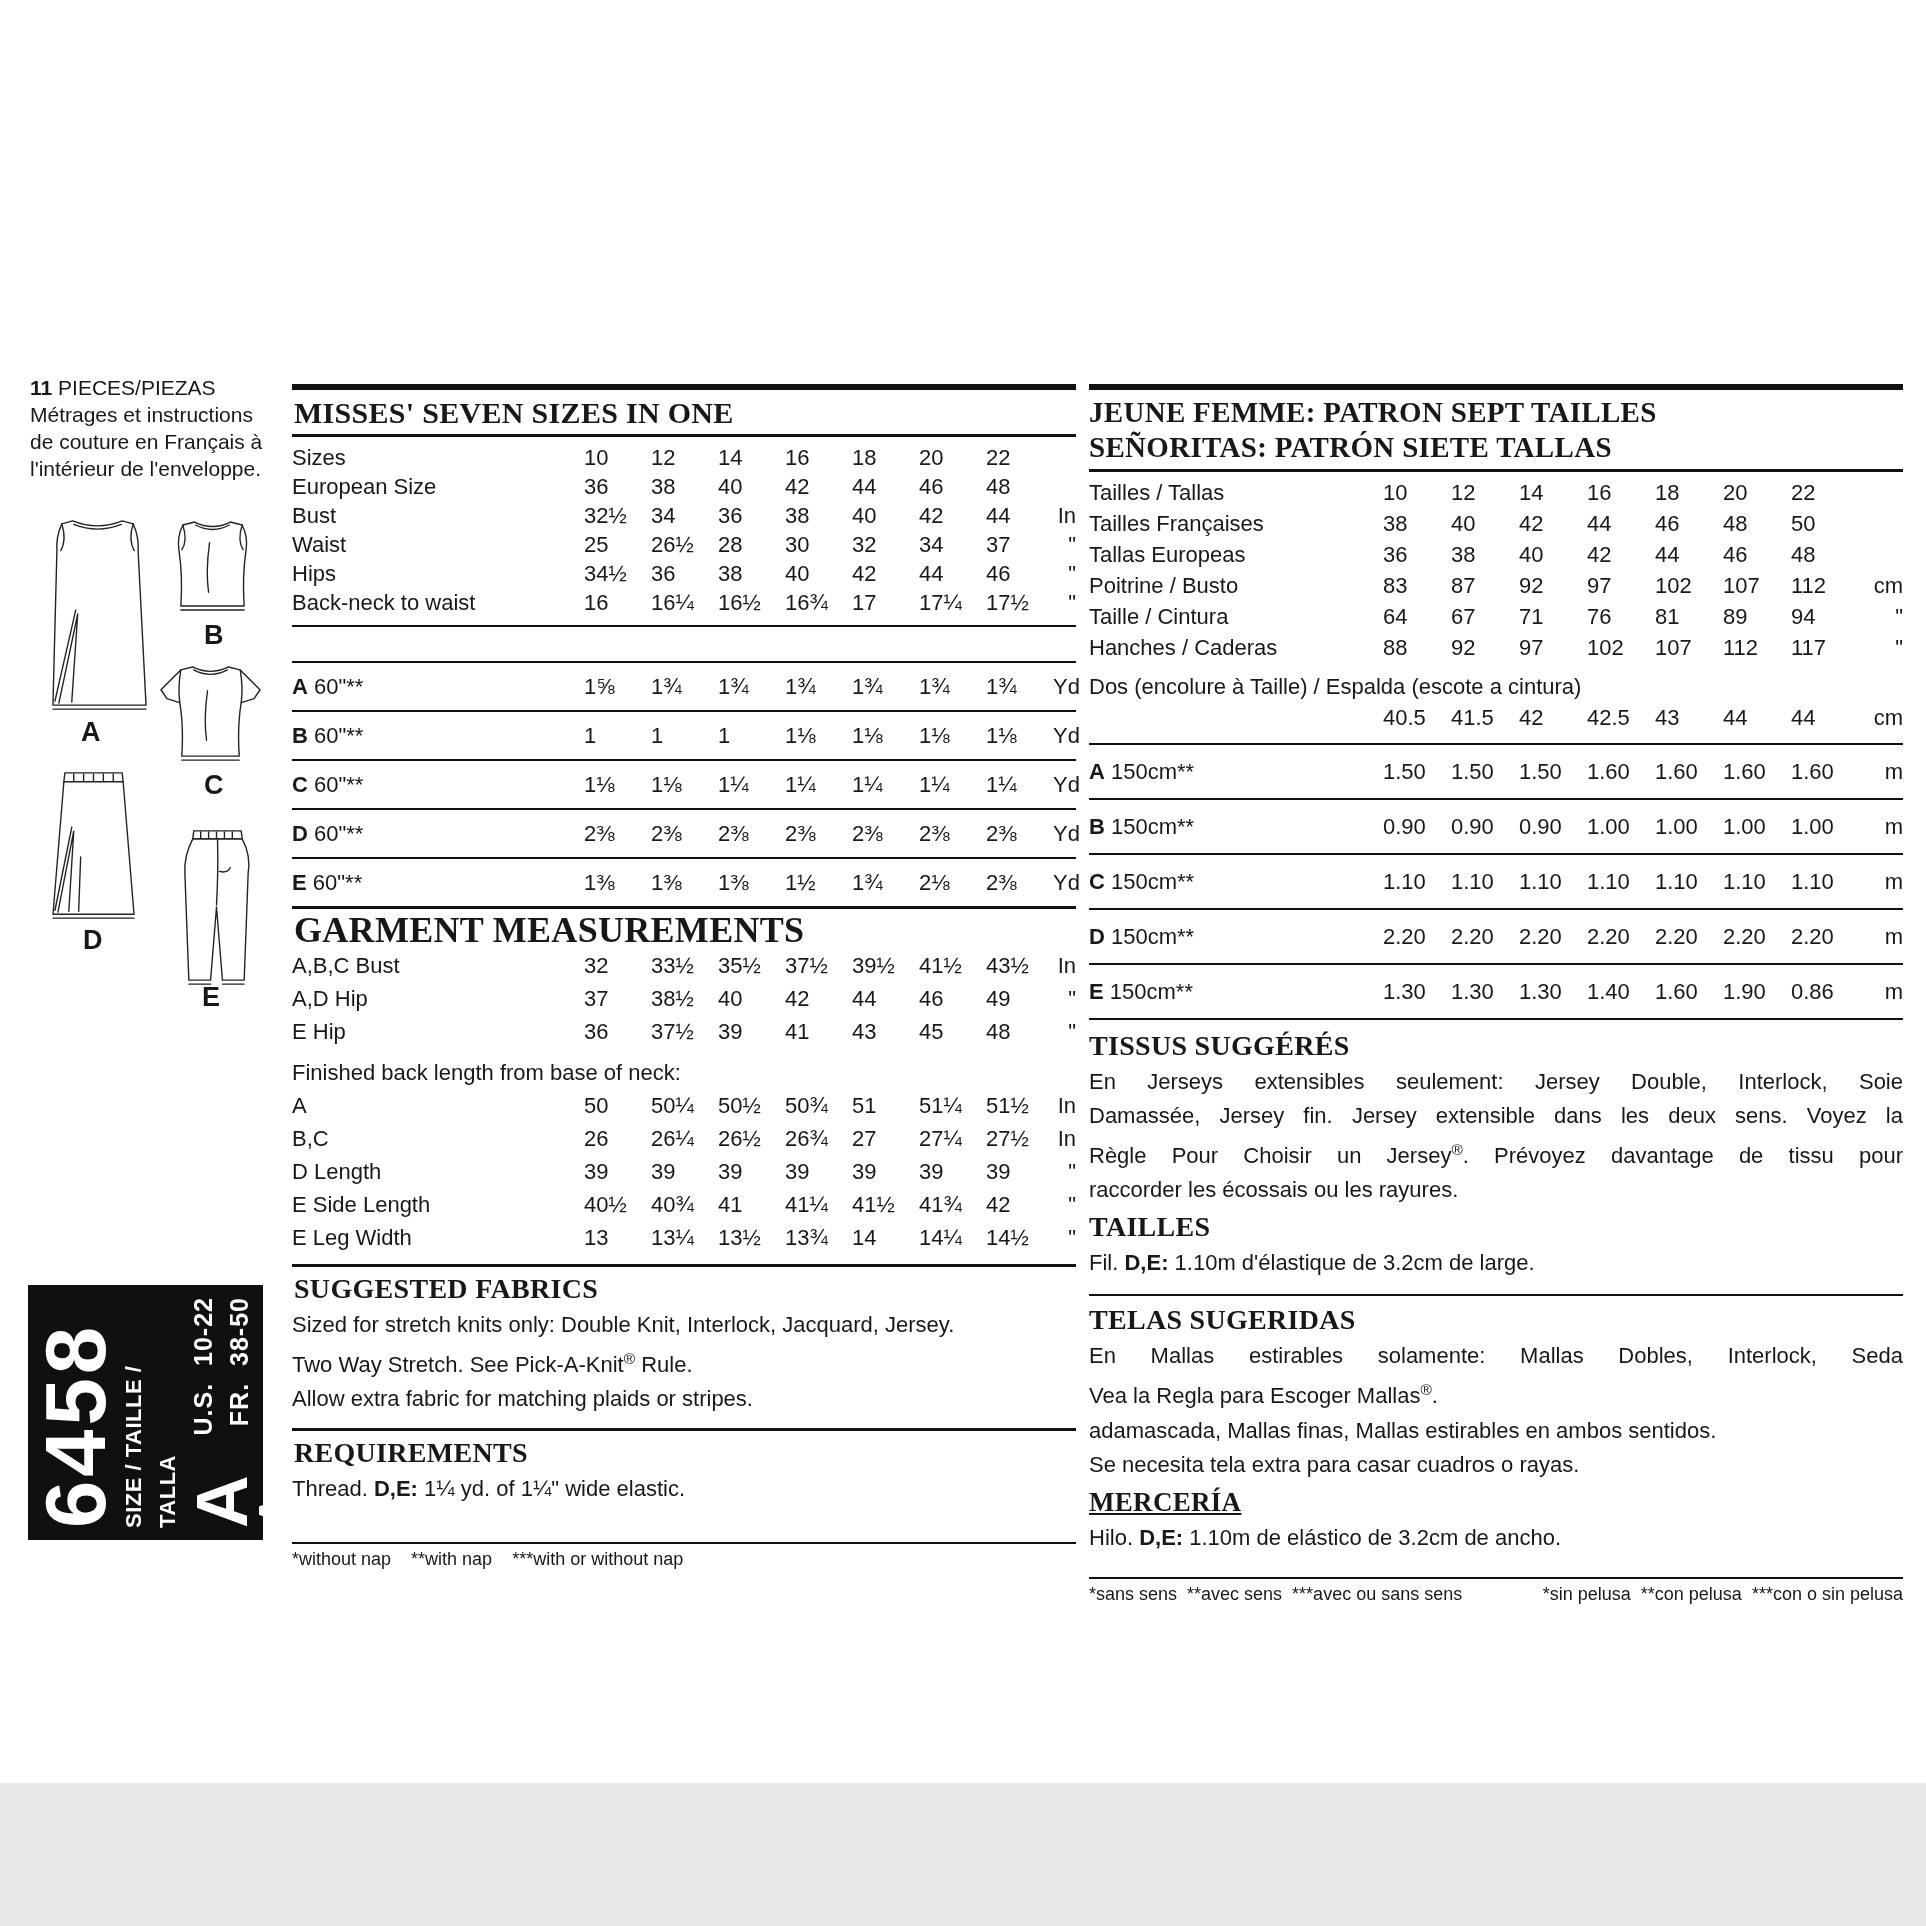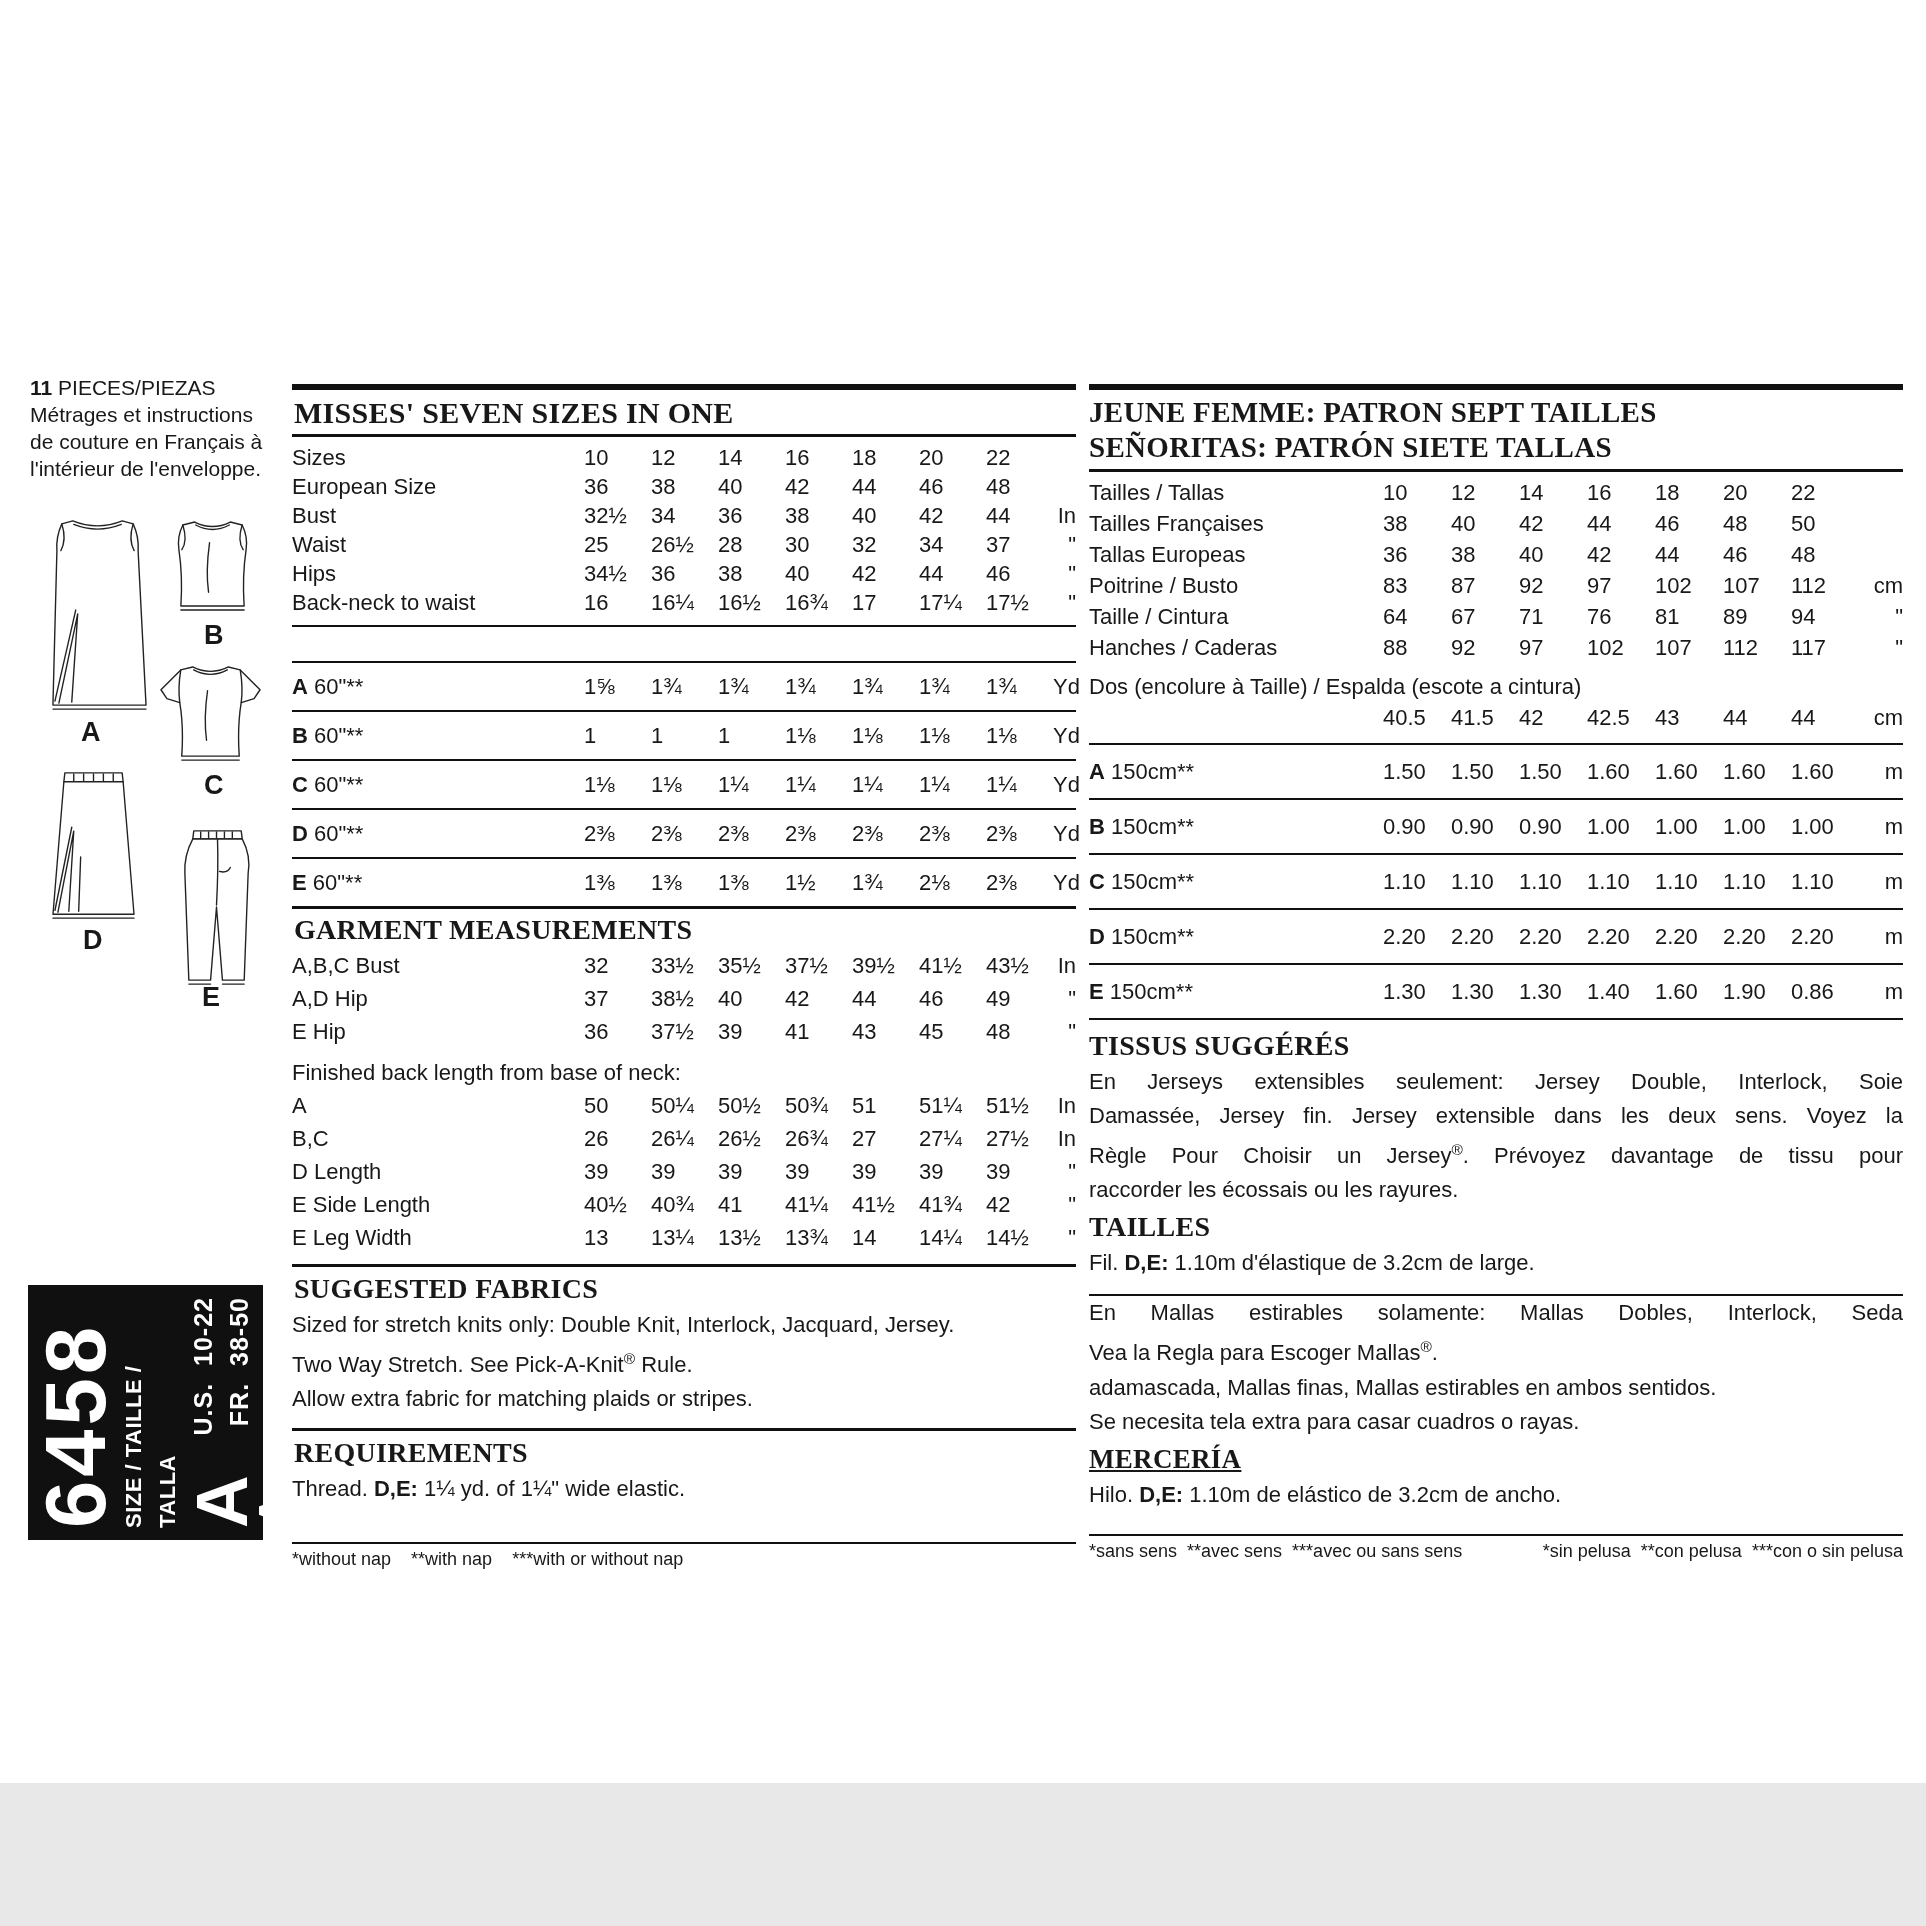--- a/index.html
+++ b/index.html
@@ -267,21 +267,21 @@
           <span class="tval">1⅜</span>
           <span class="tval">1⅜</span>
           <span class="tval">1½</span>
           <span class="tval">1¾</span>
           <span class="tval">2⅛</span>
           <span class="tval">2⅜</span>
           <span class="tunit">Yd</span>
         </div>
       </div>
     <div class="rule3"></div>
-    <h2 class="serifhead" style="font-size:28px;padding:3px 0 1px 2px;">GARMENT MEASUREMENTS</h2>
+    <h2 class="serifhead" style="font-size:36px;padding:3px 0 1px 2px;">GARMENT MEASUREMENTS</h2>
     <div class="gtable">
         <div class="trow">
           <span class="tlabel">A,B,C Bust</span>
           <span class="tval">32</span>
           <span class="tval">33½</span>
           <span class="tval">35½</span>
           <span class="tval">37½</span>
           <span class="tval">39½</span>
           <span class="tval">41½</span>
           <span class="tval">43½</span>
@@ -529,20 +529,21 @@
         <div class="bline just"><span>En Jerseys extensibles seulement: Jersey Double, Interlock, Soie</span></div>
         <div class="bline just"><span>Damassée, Jersey fin. Jersey extensible dans les deux sens. Voyez la</span></div>
         <div class="bline just"><span>Règle Pour Choisir un Jersey</span><sup>®</sup><span>. Prévoyez davantage de tissu pour</span></div>
         <div class="bline"><span>raccorder les écossais ou les rayures.</span></div>
       </div>
     <h2 class="serifhead" style="font-size:28px;padding:2px 0 1px 0;">TAILLES</h2>
     <div>
         <div class="bline"><span>Fil. </span><b>D,E:</b><span> 1.10m d'élastique de 3.2cm de large.</span></div>
       </div>
     <div class="rule2" style="margin-top:14px;"></div>
+    <h2 class="serifhead" style="font-size:28px;padding:6px 0 1px 0;">TELAS SUGERIDAS</h2>
     <div>
         <div class="bline just"><span>En Mallas estirables solamente: Mallas Dobles, Interlock, Seda</span></div>
         <div class="bline"><span>Vea la Regla para Escoger Mallas</span><sup>®</sup><span>.</span></div>
         <div class="bline"><span>adamascada, Mallas finas, Mallas estirables en ambos sentidos.</span></div>
         <div class="bline"><span>Se necesita tela extra para casar cuadros o rayas.</span></div>
       </div>
     <h2 class="serifhead" style="font-size:27px;padding:2px 0 1px 0;text-decoration:underline;">MERCERÍA</h2>
     <div>
         <div class="bline"><span>Hilo. </span><b>D,E:</b><span> 1.10m de elástico de 3.2cm de ancho.</span></div>
       </div>

